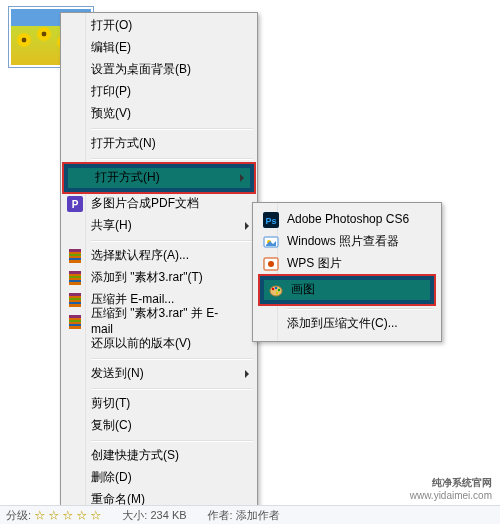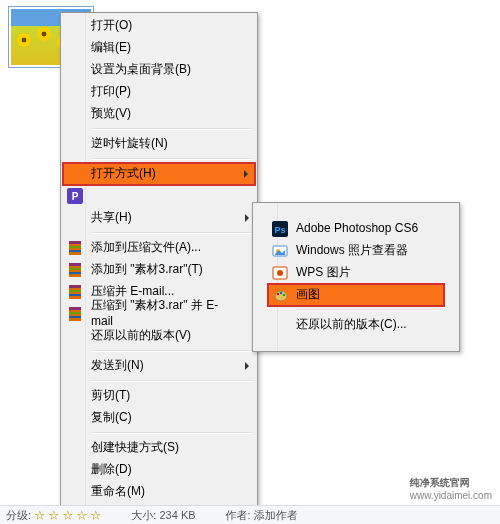--- a/index.html
+++ b/index.html
@@ -1,32 +1,32 @@
 <!DOCTYPE html>
 <html><head>
 <meta charset="utf-8">
 <style>
 html,body{margin:0;padding:0;width:500px;height:524px;background:#fff;font:12px/1.3 "Microsoft YaHei","Segoe UI",Tahoma,sans-serif;color:#000;overflow:hidden}
 .desktop{position:relative;width:500px;height:524px}
 .thumb{position:absolute;left:8px;top:6px;width:86px;height:62px;border:1px solid #7da2ce;background:#fff;padding:2px;box-sizing:border-box}
 .thumb-inner{width:100%;height:100%;background:linear-gradient(to bottom,#5fa0e0 0%,#5fa0e0 30%,#c8d830 30%,#e0c020 100%);position:relative;overflow:hidden}
 .flower{position:absolute;width:14px;height:14px;border-radius:50%;background:radial-gradient(circle,#6b4a00 25%,#f7d000 26%)}
 .context-menu{position:absolute;left:60px;top:12px;width:192px;background:#f0f0f0;border:1px solid #979797;box-shadow:2px 2px 4px rgba(0,0,0,.25);padding:2px}
-.submenu{position:absolute;left:252px;top:202px;width:176px;background:#f0f0f0;border:1px solid #979797;box-shadow:2px 2px 4px rgba(0,0,0,.25);padding:15px}
+.submenu{position:absolute;left:252px;top:202px;width:176px;background:#f0f0f0;border:1px solid #979797;box-shadow:2px 2px 4px rgba(0,0,0,.25);padding:6px}
 .menu-item{display:flex;align-items:center;height:22px;padding:0 20px 0 28px;position:relative;cursor:default}
-.menu-item.hover{background:#f97316;border:1px solid #0c4a6e;height:20px;padding:0 19px 0 27px}
+.menu-item.hover{background:#0f766e;border:5px solid #0c4a6e;height:20px;padding:0 19px 0 27px}
 .redbox{outline:2px solid #d32f2f;outline-offset:-1px}
 .menu-sep{height:1px;margin:3px 2px 3px 28px;background:#e0e0e0;border-bottom:1px solid #fff}
 .icon-col{position:absolute;left:0;top:0;bottom:0;width:24px;background:#f0f0f0;border-right:1px solid #e3e3e3}
 .menu-inner{position:relative}
 .arrow{position:absolute;right:6px;top:50%;margin-top:-4px;width:0;height:0;border-top:4px solid transparent;border-bottom:4px solid transparent;border-left:4px solid #333}
 .ico{position:absolute;left:4px;top:50%;width:16px;height:16px;margin-top:-8px;display:flex;align-items:center;justify-content:center}
-.status{position:absolute;left:0;bottom:0;right:0;height:18px;background:#f5f7fa;border-top:1px solid #d9dde1;display:flex;align-items:center;font-size:11px;color:#555;padding:0 6px;gap:30px}
+.status{position:absolute;left:0;bottom:0;right:0;height:18px;background:#f5f7fa;border-top:1px solid #d9dde1;display:flex;align-items:center;font-size:11px;color:#555;padding:0 6px;gap:21px}
 .status .seg{white-space:nowrap}
-.watermark{position:absolute;right:8px;bottom:22px;font-size:10px;color:#888;}
+.watermark{position:absolute;right:8px;bottom:22px;font-size:10px;color:#888;text-align:right}
 .watermark .b{font-weight:700;color:#666}
 svg{display:block}
 </style>
 </head>
 <body>
 
 <div class="desktop">
 
   <div class="thumb">
     <div class="thumb-inner">
@@ -50,50 +50,51 @@
           <span>设置为桌面背景(B)</span>
         </div>
         <div class="menu-item">
           <span>打印(P)</span>
         </div>
         <div class="menu-item">
           <span>预览(V)</span>
         </div>
         <div class="menu-sep"></div>
         <div class="menu-item">
-          <span>逆时针旋转(N)</span>
+          <span>打开方式(N)</span>
         </div>
         <div class="menu-sep"></div>
         <div class="menu-item hover redbox">
           <span>打开方式(H)</span>
           <span class="arrow"></span>
         </div>
         <div class="menu-item">
           <span class="ico">
             <svg width="16" height="16">
               <rect width="16" height="16" rx="2" fill="#5a3fbf"></rect>
               <text x="8" y="12" text-anchor="middle" font-size="10" font-weight="700" fill="#fff">P</text>
             </svg>
           </span>
+          <span>多图片合成PDF文档</span>
         </div>
         <div class="menu-item">
           <span>共享(H)</span>
           <span class="arrow"></span>
         </div>
         <div class="menu-sep"></div>
         <div class="menu-item">
           <span class="ico">
             <svg width="16" height="16">
               <rect x="2" y="1" width="12" height="14" fill="#d86b00"></rect>
               <rect x="2" y="1" width="12" height="3" fill="#8b2e6b"></rect>
               <rect x="2" y="6" width="12" height="2" fill="#6b9e00"></rect>
               <rect x="2" y="10" width="12" height="2" fill="#1e5fa6"></rect>
             </svg>
           </span>
-          <span>添加到压缩文件(A)...</span>
+          <span>选择默认程序(A)...</span>
         </div>
         <div class="menu-item">
           <span class="ico">
             <svg width="16" height="16">
               <rect x="2" y="1" width="12" height="14" fill="#d86b00"></rect>
               <rect x="2" y="1" width="12" height="3" fill="#8b2e6b"></rect>
               <rect x="2" y="6" width="12" height="2" fill="#6b9e00"></rect>
               <rect x="2" y="10" width="12" height="2" fill="#1e5fa6"></rect>
             </svg>
           </span>
@@ -187,21 +188,21 @@
               <circle cx="5" cy="7" r="1.2" fill="#d00"></circle>
               <circle cx="8" cy="6" r="1.2" fill="#06c"></circle>
               <circle cx="11" cy="8" r="1.2" fill="#0a0"></circle>
               <circle cx="9" cy="11" r="1.2" fill="#cc0"></circle>
             </svg>
           </span>
           <span>画图</span>
         </div>
         <div class="menu-sep"></div>
         <div class="menu-item">
-          <span>还原以前的版本(C)...</span>
+          <span>添加到压缩文件(C)...</span>
         </div>
       </div>
   </div>
 
   <div class="watermark">
     <div class="b">纯净系统官网</div>
     <div>www.yidaimei.com</div>
   </div>
 
   <div class="status">

